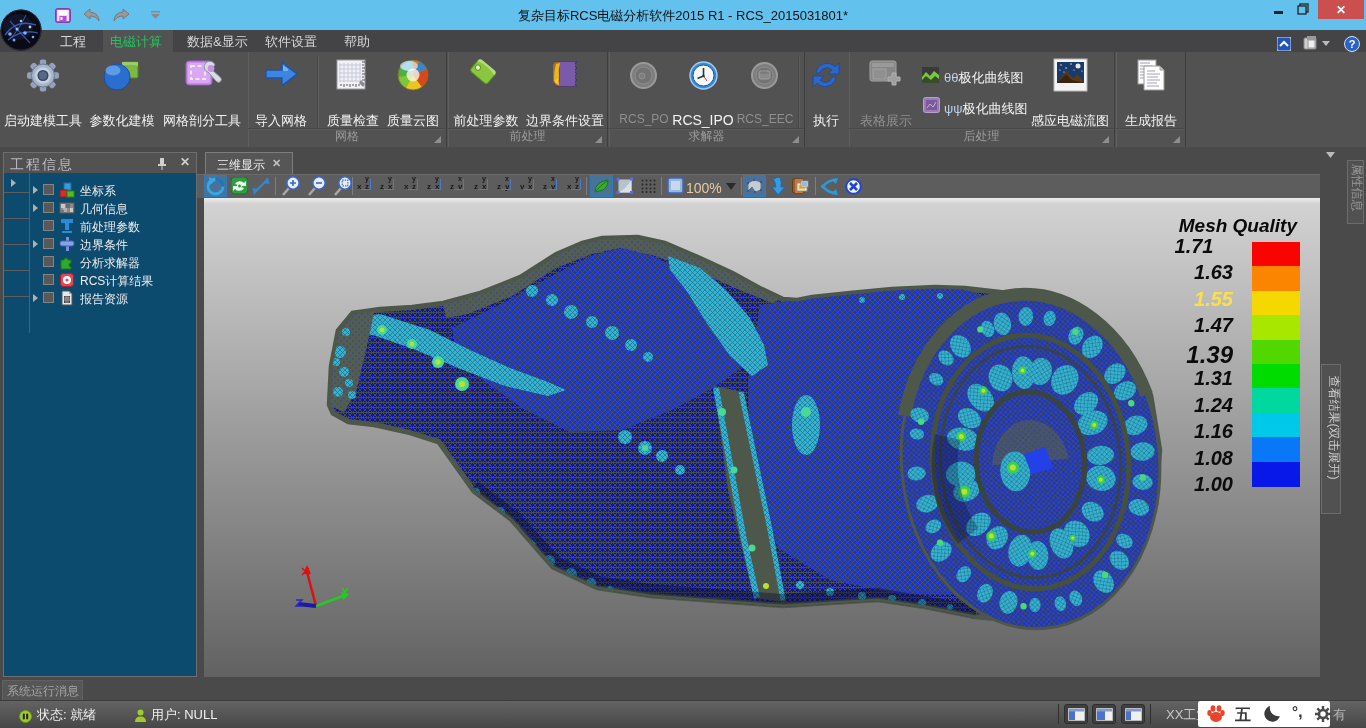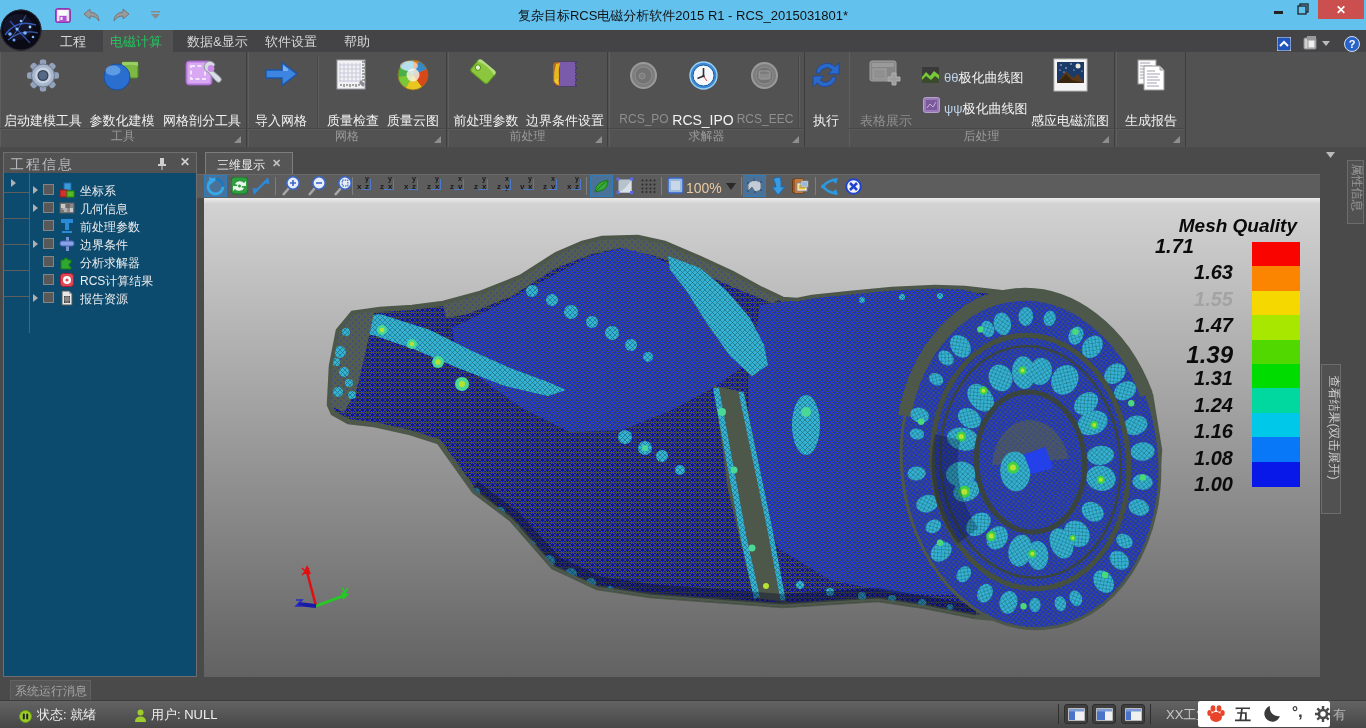--- a/index.html
+++ b/index.html
@@ -58,21 +58,21 @@
 
 
 #viewport { position:absolute; left:204px; top:198px; width:1116px; height:479px;
   background:linear-gradient(#ececec, #d2d2d2 6px, #626262 100%); }
 
 
 #rightbar { position:absolute; left:1320px; top:147px; width:46px; height:530px; background:#4a4a4a; }
 .vtab { position:absolute; background:#515151; border:1px solid #6c6c6c; }
 
 
-#msgtab { position:absolute; left:10px; top:680px; width:81px; height:26px; background:#565656;
+#msgtab { position:absolute; left:2px; top:680px; width:81px; height:26px; background:#565656;
   border:1px solid #616161; border-bottom:none; }
 #msgtab span { position:absolute; left:4px; top:2px; font-size:12px; color:#a5a5a5; }
 #statusbar { position:absolute; left:0; top:700px; width:1366px; height:28px;
   background:linear-gradient(#636363,#474747); border-top:1px solid #3c3c3c; }
 .sb-text { position:absolute; top:706px; font-size:13px; color:#f0f0f0; }
 .sb-btn { position:absolute; top:704px; width:24px; height:20px; background:#3f3f3f; border:1px solid #2e2e2e; border-radius:3px; }
 #imebox { position:absolute; left:1198px; top:701px; width:132px; height:26px; background:#fff; border-radius:2px; }
 </style>
 </head>
 <body>
@@ -144,25 +144,20 @@
   </svg>
   <svg class="abs" style="left:1322px;top:41px" width="9" height="6" viewBox="0 0 9 6">
     <path d="M0 0 L8 0 L4 5 Z" fill="#bbb"></path>
   </svg>
   <svg class="abs" style="left:1344px;top:36px" width="16" height="16" viewBox="0 0 16 16">
     <circle cx="8" cy="8" r="7.5" fill="#2a62c8" stroke="#cfe2f5"></circle>
     <text x="8" y="12" font-size="11" font-weight="bold" fill="#fff" text-anchor="middle">?</text>
   </svg>
 
   <div id="ribbon">
-    <div class="rgroup" style="left:0;width:247px">
-        <div class="rgstrip"></div>
-        <div class="rglabel">工具</div>
-        <div class="rtri"></div>
-      </div>
     <div class="rgroup" style="left:248px;width:199px">
         <div class="rgstrip"></div>
         <div class="rglabel">网格</div>
         <div class="rtri"></div>
       </div>
     <div class="rgroup" style="left:448px;width:160px">
         <div class="rgstrip"></div>
         <div class="rglabel">前处理</div>
         <div class="rtri"></div>
       </div>
@@ -624,23 +619,23 @@
     <path d="M18 0 L11 1 L16 6 Z" fill="#2a9ae0"></path>
     <path d="M18 17 L11 16 L16 11 Z" fill="#2a9ae0"></path>
     <circle cx="3" cy="8.5" r="2" fill="#2a9ae0"></circle>
   </svg>
   <svg class="abs" style="left:845px;top:178px" width="17" height="17" viewBox="0 0 17 17">
     <circle cx="8.5" cy="8.5" r="7.3" fill="#f2f6fa" stroke="#2244cc" stroke-width="2"></circle>
     <path d="M5 5 L12 12 M12 5 L5 12" stroke="#2244cc" stroke-width="2.6"></path>
   </svg>
 
   <div class="abs" style="left:1145px;top:215px;width:152px;text-align:right;font-size:19px;font-weight:bold;font-style:italic;color:#0a0a0a;z-index:5">Mesh Quality</div>
-  <div class="abs" style="left:1155px;top:235px;width:78px;text-align:left;font-size:20px;font-weight:bold;font-style:italic;color:#0c0c0c;z-index:5">1.71</div>
+  <div class="abs" style="left:1155px;top:235px;width:78px;text-align:center;font-size:20px;font-weight:bold;font-style:italic;color:#0c0c0c;z-index:5">1.71</div>
   <div class="abs" style="left:1155px;top:261px;width:78px;text-align:right;font-size:20px;font-weight:bold;font-style:italic;color:#0c0c0c;z-index:5">1.63</div>
-  <div class="abs" style="left:1155px;top:288px;width:78px;text-align:right;font-size:20px;font-weight:bold;font-style:italic;color:#a3a3a3;z-index:5">1.55</div>
+  <div class="abs" style="left:1155px;top:288px;width:78px;text-align:right;font-size:20px;font-weight:bold;font-style:italic;color:#fde047;z-index:5">1.55</div>
   <div class="abs" style="left:1155px;top:314px;width:78px;text-align:right;font-size:20px;font-weight:bold;font-style:italic;color:#0c0c0c;z-index:5">1.47</div>
   <div class="abs" style="left:1155px;top:341px;width:78px;text-align:right;font-size:24px;font-weight:bold;font-style:italic;color:#0c0c0c;z-index:5">1.39</div>
   <div class="abs" style="left:1155px;top:367px;width:78px;text-align:right;font-size:20px;font-weight:bold;font-style:italic;color:#0c0c0c;z-index:5">1.31</div>
   <div class="abs" style="left:1155px;top:394px;width:78px;text-align:right;font-size:20px;font-weight:bold;font-style:italic;color:#0c0c0c;z-index:5">1.24</div>
   <div class="abs" style="left:1155px;top:420px;width:78px;text-align:right;font-size:20px;font-weight:bold;font-style:italic;color:#0c0c0c;z-index:5">1.16</div>
   <div class="abs" style="left:1155px;top:447px;width:78px;text-align:right;font-size:20px;font-weight:bold;font-style:italic;color:#0c0c0c;z-index:5">1.08</div>
   <div class="abs" style="left:1155px;top:473px;width:78px;text-align:right;font-size:20px;font-weight:bold;font-style:italic;color:#0c0c0c;z-index:5">1.00</div>
   <div class="abs" style="left:1252px;top:242px;width:48px;height:25px;z-index:5;background:#fa0400"></div>
   <div class="abs" style="left:1252px;top:266px;width:48px;height:25px;z-index:5;background:#fb8500"></div>
   <div class="abs" style="left:1252px;top:291px;width:48px;height:25px;z-index:5;background:#f5d800"></div>

